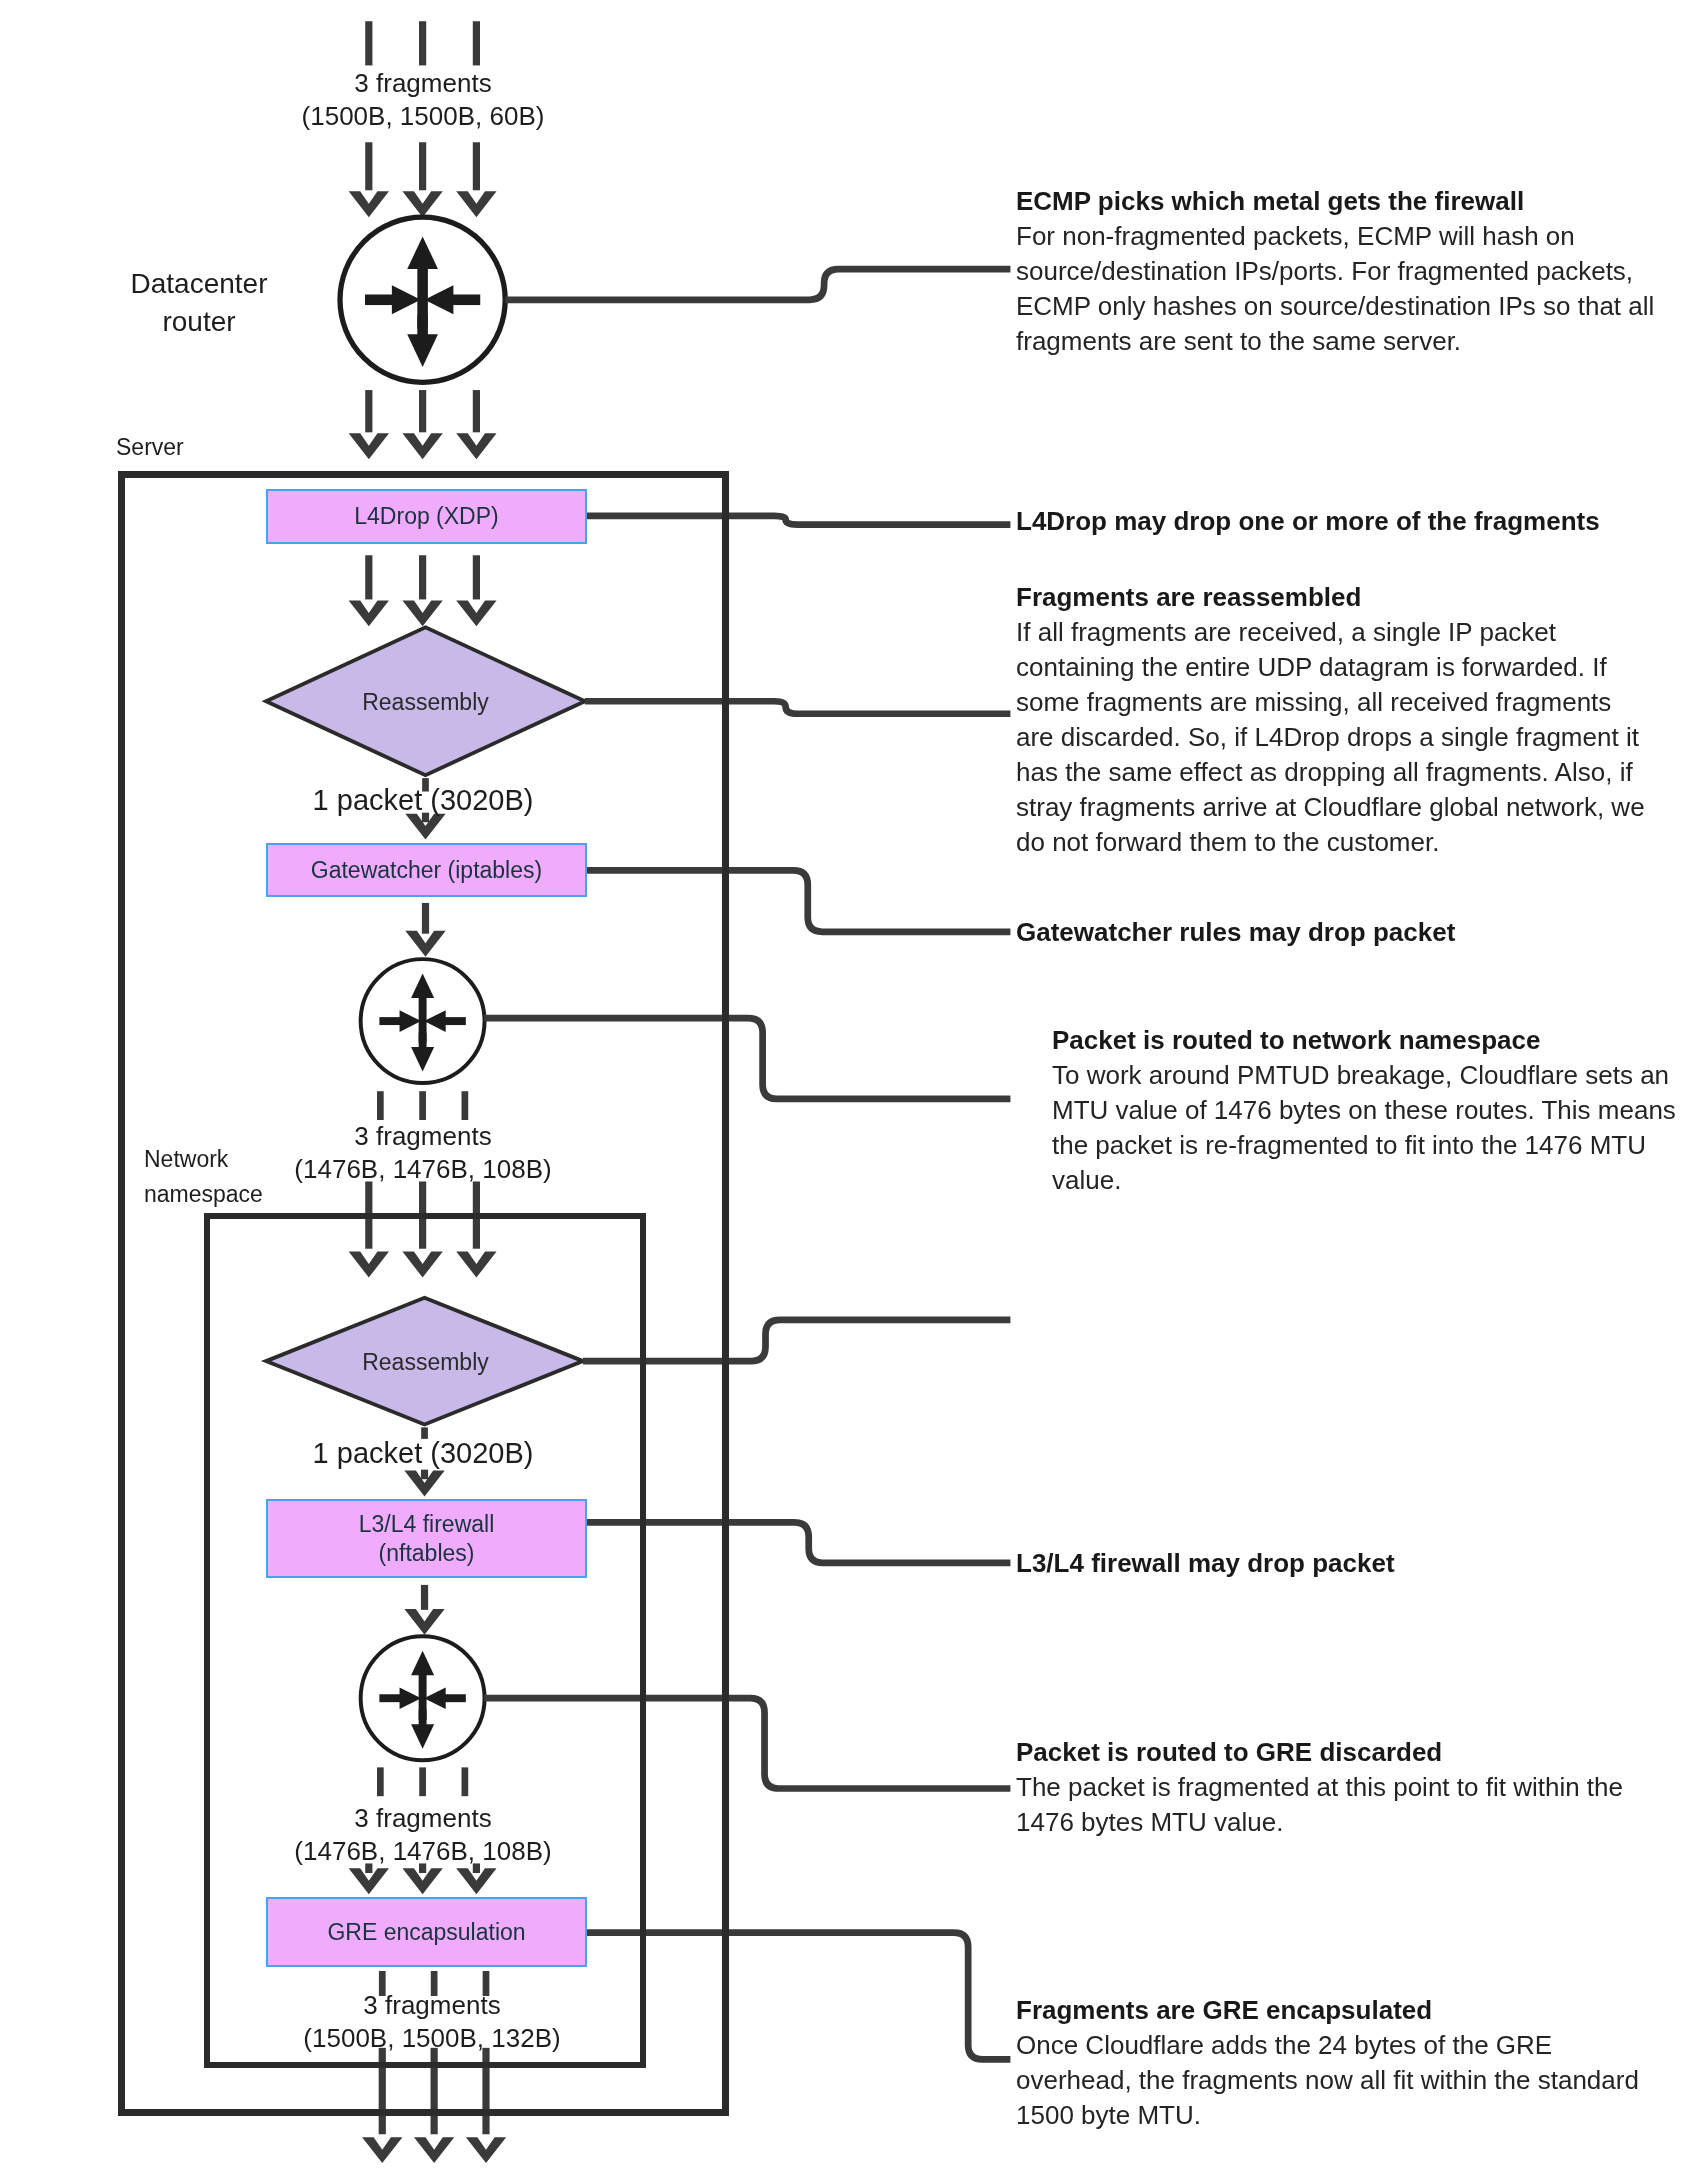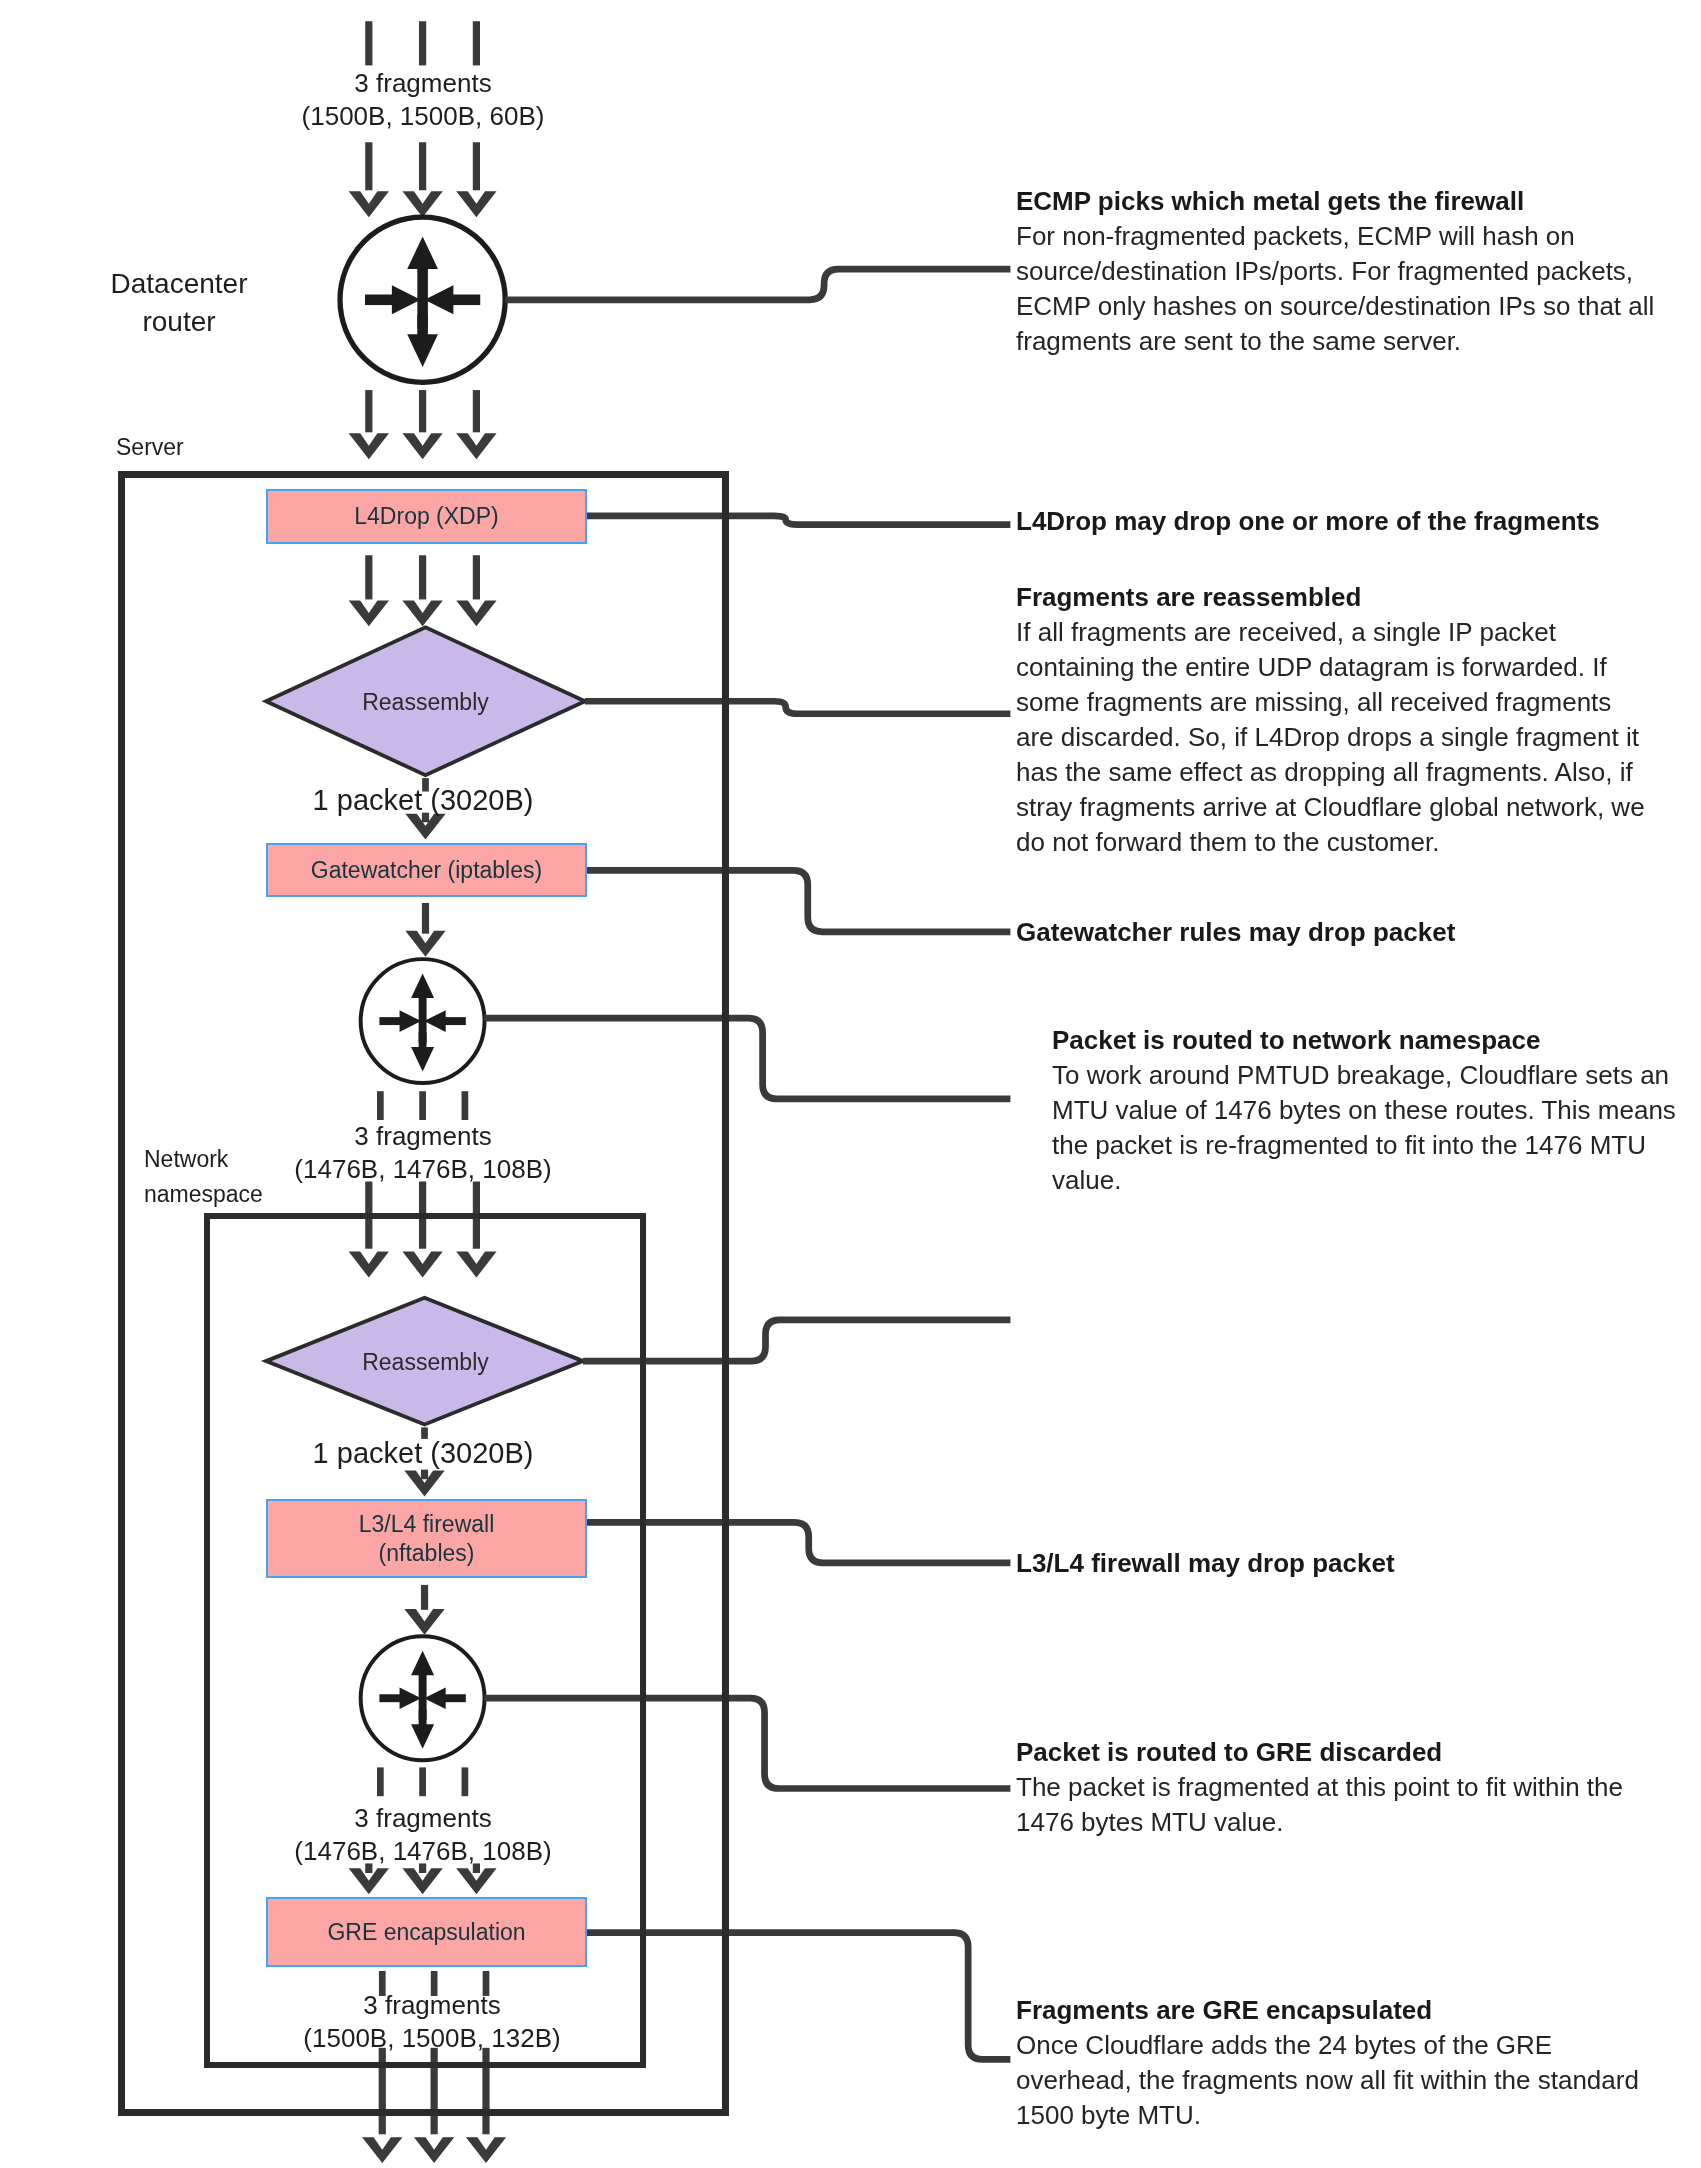--- a/index.html
+++ b/index.html
@@ -11,34 +11,34 @@
   
   .flowlabel{
     position:absolute;left:231px;width:384px;text-align:center;
     font-size:26px;line-height:33px;white-space:pre-line;color:#1d1d1d;
   }
   .packet{position:absolute;left:231px;width:384px;text-align:center;
     font-size:29px;line-height:33px;color:#1d1d1d;}
   
   .node{
     position:absolute;left:266px;width:321px;
-    background:#fca5a5;border:2.9px solid #45a4f1;box-sizing:border-box;
+    background:#f0abfc;border:2.9px solid #45a4f1;box-sizing:border-box;
     display:flex;align-items:center;justify-content:center;text-align:center;
     font-size:23px;line-height:29px;color:#17343c;white-space:pre-line;
   }
   .diamondlabel{
     position:absolute;left:266px;width:319px;text-align:center;
     font-size:23px;line-height:29px;color:#2a2a2a;
   }
   
   .bigbox{position:absolute;border:7.7px solid #2b2b2b;box-sizing:border-box;background:transparent;}
   .nsbox{border-width:6.7px;}
   .keylabel{position:absolute;font-size:23px;line-height:35px;color:#1e1e1e;white-space:pre-line;}
   .dclabel{
-    position:absolute;left:54px;top:265px;width:250px;text-align:center;
+    position:absolute;left:74px;top:265px;width:250px;text-align:center;
     font-size:28px;line-height:38px;color:#1d1d1d;white-space:pre-line;
   }
   
   .note{position:absolute;left:1016px;width:672px;}
   .note-h{font-size:26px;line-height:35px;font-weight:700;color:#191919;}
   .note-b{font-size:26px;line-height:35px;color:#242424;white-space:pre-line;}
 </style>
 </head>
 <body>
 

